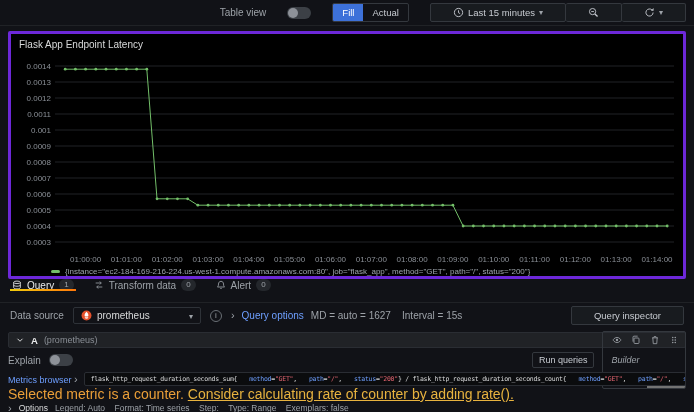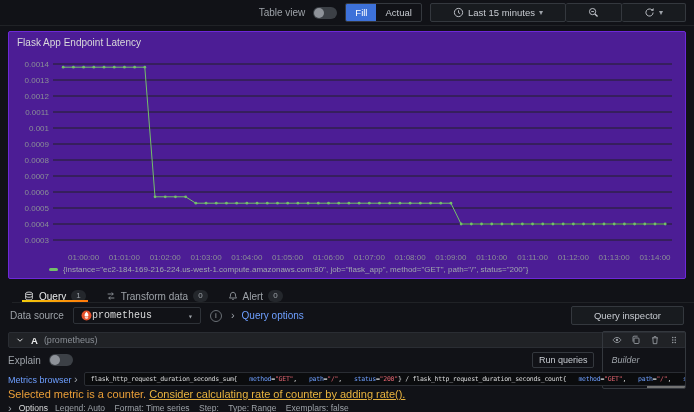--- a/index.html
+++ b/index.html
@@ -8,54 +8,54 @@
     width:694px; height:412px; overflow:hidden;
     background:#111217; color:#d8d9da;
     font-family:"Liberation Sans", sans-serif; font-size:10px;
   }
   .ic { width:11px; height:11px; display:block; }
   .ic-sm { width:10px; height:10px; display:block; }
   .muted { color:#9da2a8; }
 
   
   .topbar { height:26px; display:flex; align-items:center; justify-content:flex-end;
-            gap:8px; padding:0 8px; border-bottom:1px solid #202226; background:#111217; }
+            gap:21px; padding:0 8px; border-bottom:1px solid #202226; background:#111217; }
   .switch { width:24px; height:12px; border-radius:7px; background:#3c4046; position:relative; display:inline-block; cursor:pointer; }
   .switch .knob { position:absolute; left:1px; top:1px; width:10px; height:10px; border-radius:50%; background:#8e9299; }
   .seg-group { display:flex; border:1px solid #34383e; border-radius:2px; overflow:hidden;align-items:flex-end; }
   .seg { background:transparent; border:none; color:#c7cbd1; font-size:9.5px; padding:3px 9px; cursor:pointer; font-family:inherit; }
   .seg.active { background:#3d71d9; color:#fff; }
   .btn { display:inline-flex; align-items:center; gap:4px; background:#181b1f; border:1px solid #34383e;
          border-radius:2px; color:#c7cbd1; font-size:9.5px; padding:3px 22px; cursor:pointer; font-family:inherit; }
   .btn-group { display:flex; }
   .btn-group .btn + .btn { border-left:none; }
   .caret { font-size:8px; color:#9da2a8; }
 
   
-  .panel { margin:5px 8px 0; background:#4c1d95; border:1px solid #6d28d9; border-radius:2px;
+  .panel { margin:5px 8px 0; background:#000000; border:3px solid #6d28d9; border-radius:2px;
            padding:4px 8px 2px; height:248px; }
   .panel-title { font-size:10px; color:#d8d9da; padding:1px 0 2px; }
   #chart { height:214px; }
   #chart svg text { font-size:8px; fill:#8a8f96; font-family:"Liberation Sans",sans-serif; }
   .legend-row { display:flex; align-items:center; gap:5px; padding:1px 0 0 32px; }
   .legend-dot { width:9px; height:3px; border-radius:2px; background:#73bf69; flex:none; }
   .legend-label { font-size:8px; color:#9fa6ad; white-space:nowrap; overflow:hidden; }
 
   
-  .tabs { display:flex; align-items:flex-end; gap:16px; padding:0 10px; height:24px; border-bottom:1px solid #202226;margin-left:12px; }
+  .tabs { display:flex; align-items:flex-start; gap:16px; padding:0 10px; height:24px; border-bottom:1px solid #202226; }
   .tab { display:flex; align-items:center; gap:5px; color:#9da2a8; padding:0 2px; cursor:pointer; position:relative; }
   .tab.active { color:#e9eaeb; }
   .tab.active::after { content:""; position:absolute; left:0; right:0; bottom:0; height:2px;
                        background:linear-gradient(90deg,#f2cc0c,#ff780a); }
   .count-badge { background:#24272c; border-radius:7px; padding:0 5px; font-size:8px; color:#9da2a8; line-height:12px; }
 
   
   .ds-row { display:flex; align-items:center; gap:9px; padding:5px 10px; height:25px; }
-  .ds-picker { display:flex; align-items:flex-end; background:#111217; border:1px solid #2e3238;
-               border-radius:2px; padding:2px 7px; min-width:128px; cursor:pointer;font-family:Liberation Mono, monospace; }
+  .ds-picker { display:flex; align-items:flex-end; gap:5px; background:#111217; border:1px solid #2e3238;
+               border-radius:2px; padding:2px 7px; min-width:128px; cursor:pointer; }
   .qo { display:flex; align-items:center; gap:7px; color:#9da2a8; cursor:pointer; white-space:pre; }
   .qo .qo-label { color:#c7cbd1; }
   .spacer { flex:1; }
   .chev { color:#9da2a8; font-size:11px; line-height:1; }
   .help-circle { width:12px; height:12px; border:1px solid #6a6f75; border-radius:50%; color:#9da2a8;
                  font-size:8px; display:flex; align-items:center; justify-content:center; cursor:pointer; }
 
   
   .query-section { padding:4px 8px 0; display:flex; flex-direction:column; gap:3px; }
   .qrow-header { display:flex; align-items:center; gap:6px; background:#202226; border:1px solid #2a2d33;
@@ -70,21 +70,21 @@
   .radio-group { display:flex; border:1px solid #34383e; border-radius:2px; overflow:hidden; }
   .radio-group .opt { font-size:9px; padding:2px 8px; color:#9da2a8; cursor:pointer; background:transparent; border:none; font-family:inherit;font-style:italic; }
   .radio-group .opt.active { background:#737373; color:#fff;margin-top:42px; }
   .code-row { display:flex; align-items:center; gap:6px; height:14px; }
   .metrics-browser { color:#6e9fff; white-space:nowrap; cursor:pointer; font-size:9px; }
   .code-box { flex:1; background:#0b0c0e; border:1px solid #2a2d33; border-radius:2px; padding:2px 6px;
               font-family:"DejaVu Sans Mono", monospace; font-size:6.5px; letter-spacing:-0.25px;
               white-space:nowrap; overflow:hidden; }
   .tok-metric { color:#d8d9da; } .tok-punct { color:#d8d9da; } .tok-op { color:#d8d9da; }
   .tok-label { color:#6e9fff;margin-left:12px; } .tok-string { color:#e0636f; }
-  .warning-row { font-size:11px; height:10px; line-height:10px; color:#eb9f38; white-space:pre; }
+  .warning-row { font-size:14px; height:10px; line-height:10px; color:#eb9f38; white-space:pre; }
   .warning-row a { color:#e8b33f; text-decoration:underline; cursor:pointer; }
   .options-row { display:flex; gap:7px; color:#9da2a8; font-size:8.5px; align-items:center; white-space:pre; height:12px; }
   .options-row .opt-label { color:#d8d9da; }
 </style>
 </head>
 <body>
 
 <div>
 
   <header class="topbar">
@@ -269,20 +269,21 @@
         <rect x="4.2" y="7.8" width="3.6" height="0.8" fill="#fff"></rect>
         <rect x="4.8" y="9.1" width="2.4" height="0.7" fill="#fff"></rect>
       </svg>
       <span>prometheus</span>
       <span class="caret" style="margin-left:auto">▾</span>
     </div>
     <span class="help-circle">i</span>
     <div class="qo">
       <span class="chev">›</span>
       <span class="qo-label" style="color:#6e9fff">Query options</span>
+      <span>MD = auto = 1627    Interval = 15s</span>
     </div>
     <span class="spacer"></span>
     <button class="btn">Query inspector</button>
   </div>
 
   <div class="query-section">
 
     <div class="qrow-header">
       <svg class="ic-sm" viewBox="0 0 12 12">
         <path d="M3 4.5l3 3 3-3" fill="none" stroke="currentColor" stroke-width="1.2"></path>

